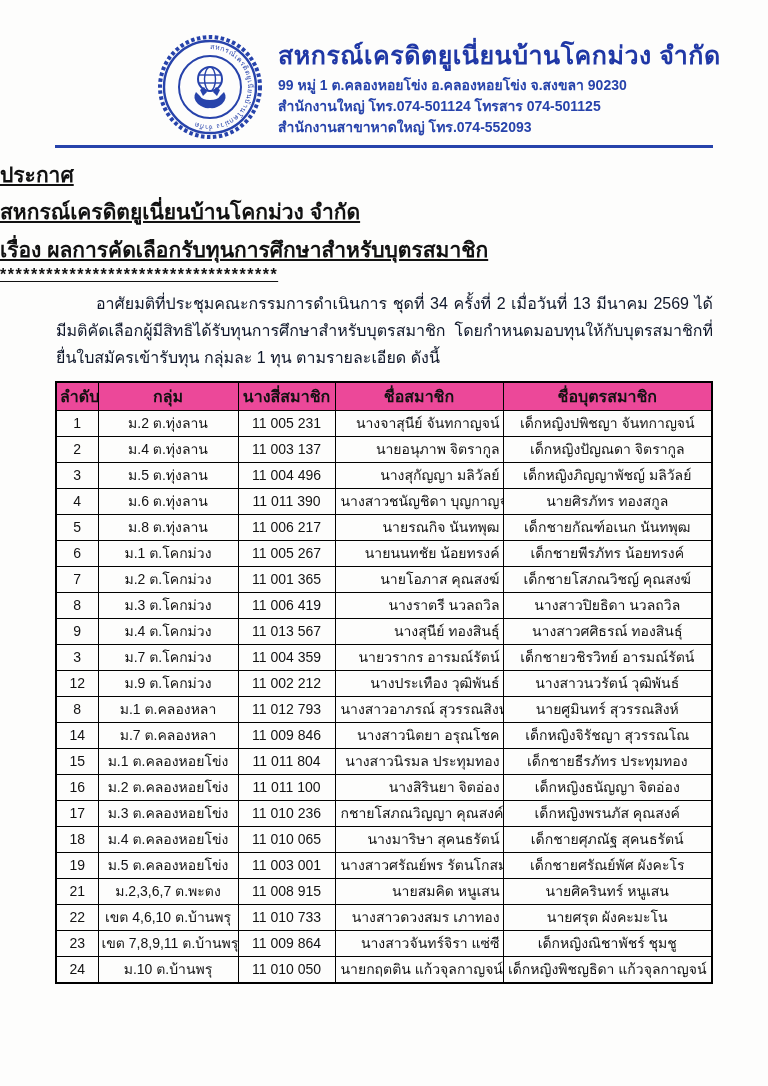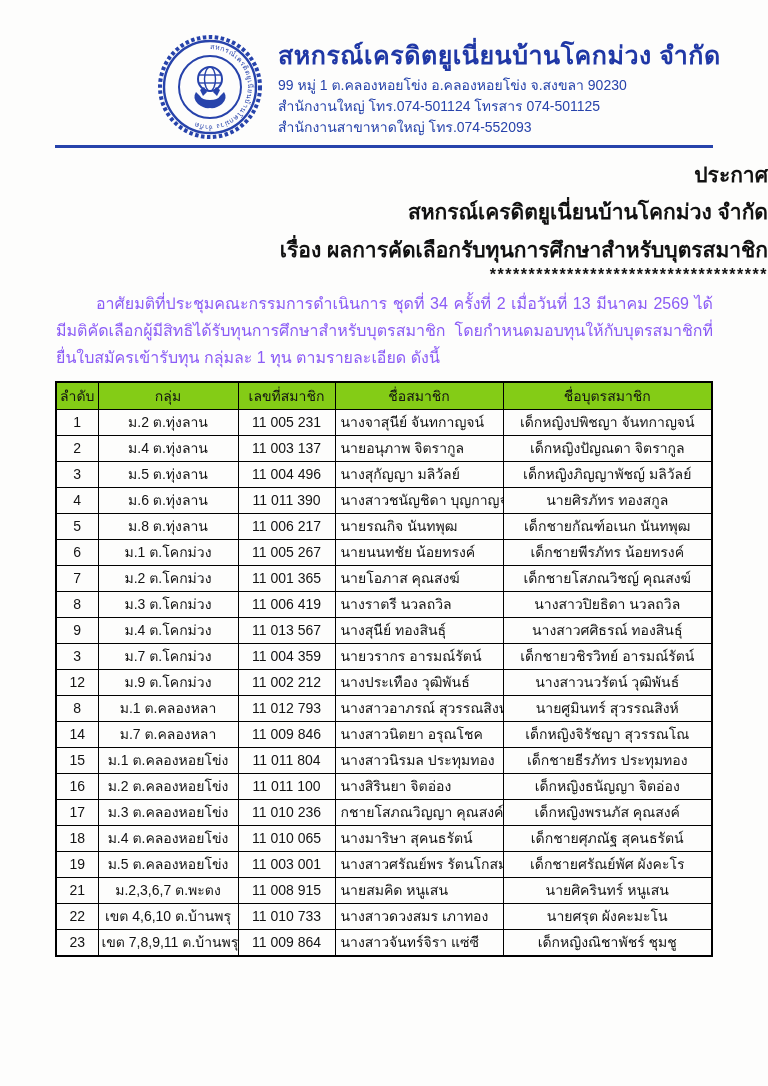--- a/index.html
+++ b/index.html
@@ -16,65 +16,65 @@
   .letterhead{
     display:flex;align-items:flex-start;gap:14px;
     padding:34px 0 0 156px;
   }
   .logo-wrap{width:108px;height:106px;flex:0 0 auto;}
   .org-block{padding-top:6px;}
   .org-title{
     font-size:25px;font-weight:bold;color:#2038a6;
     letter-spacing:.5px;line-height:1.2;margin-bottom:5px;
   }
-  .org-addr{font-size:14px;color:#2743ab;line-height:1.5;font-weight:400;}
+  .org-addr{font-size:14px;color:#2743ab;line-height:1.5;font-weight:700;}
   .head-rule{
     width:658px;margin:5px auto 0;
     border-top:3px solid #2743ab;height:0;
   }
   
-  .titles{text-align:right;margin-top:8px;}
+  .titles{text-align:left;margin-top:8px;text-decoration:underline;}
   .t-line{font-size:21px;font-weight:bold;color:#111;line-height:1.78;}
   .stars{font-size:16px;font-weight:bold;letter-spacing:1.5px;color:#111;margin-top:-2px;}
   
   .body-par{
     margin:7px 55px 0 56px;
     font-size:16px;line-height:1.68;
-    text-align:justify;text-indent:40px;color:#8b5cf6;
+    text-align:justify;text-indent:40px;color:#0f172a;
   }
   
   table.sch{
     border-collapse:collapse;
     margin:9px auto 0;
     table-layout:fixed;
     width:656px;
     border:2px solid #000;
   }
   table.sch th,table.sch td{
     border:1px solid #000;
     font-size:14px;
     text-align:center;
     vertical-align:middle;
     padding:1px 3px;
     height:23px;
     overflow:hidden;
     white-space:nowrap;
   }
   table.sch th{
-    background:#84cc16;
-    font-weight:normal;
+    background:#ec4899;
+    font-weight:bold;
     height:24px;
-    font-size:14px;
+    font-size:16px;
   }
   table.sch col.w0{width:42px;}
   table.sch col.w1{width:140px;}
   table.sch col.w2{width:97px;}
   table.sch col.w3{width:168px;}
   table.sch col.w4{width:209px;}
-  table.sch td.c3{text-align:left;padding-left:5px;}
+  table.sch td.c3{text-align:right;padding-left:5px;}
 </style>
 </head>
 <body>
 
 <div class="page">
 
   <div class="letterhead">
     <div class="logo-wrap">
       <svg viewBox="0 0 108 106" width="108" height="106">
         <defs>
@@ -123,21 +123,21 @@
       <col class="w0">
         <col class="w1">
         <col class="w2">
         <col class="w3">
         <col class="w4">
     </colgroup>
     <thead>
       <tr>
         <th>ลำดับ</th>
         <th>กลุ่ม</th>
-        <th>เลขที่สมาชิก</th>
+        <th>นางสี่สมาชิก</th>
         <th>ชื่อสมาชิก</th>
         <th>ชื่อบุตรสมาชิก</th>
       </tr>
     </thead>
     <tbody>
         <tr>
           <td class="c0">1</td>
           <td class="c1">ม.2 ต.ทุ่งลาน</td>
           <td class="c2">11 005 231</td>
           <td class="c3">นางจาสุนีย์ จันทกาญจน์</td>
@@ -276,16 +276,23 @@
           <td class="c3">นางสาวดวงสมร เภาทอง</td>
           <td class="c4">นายศรุต ผังคะมะโน</td>
         </tr>
         <tr>
           <td class="c0">23</td>
           <td class="c1">เขต 7,8,9,11 ต.บ้านพรุ</td>
           <td class="c2">11 009 864</td>
           <td class="c3">นางสาวจันทร์จิรา แซ่ซี</td>
           <td class="c4">เด็กหญิงณิชาพัชร์ ชุมชู</td>
         </tr>
+        <tr>
+          <td class="c0">24</td>
+          <td class="c1">ม.10 ต.บ้านพรุ</td>
+          <td class="c2">11 010 050</td>
+          <td class="c3">นายกฤตติน แก้วจุลกาญจน์</td>
+          <td class="c4">เด็กหญิงพิชญธิดา แก้วจุลกาญจน์</td>
+        </tr>
       </tbody>
   </table>
 
 </div>
 
 </body></html>

